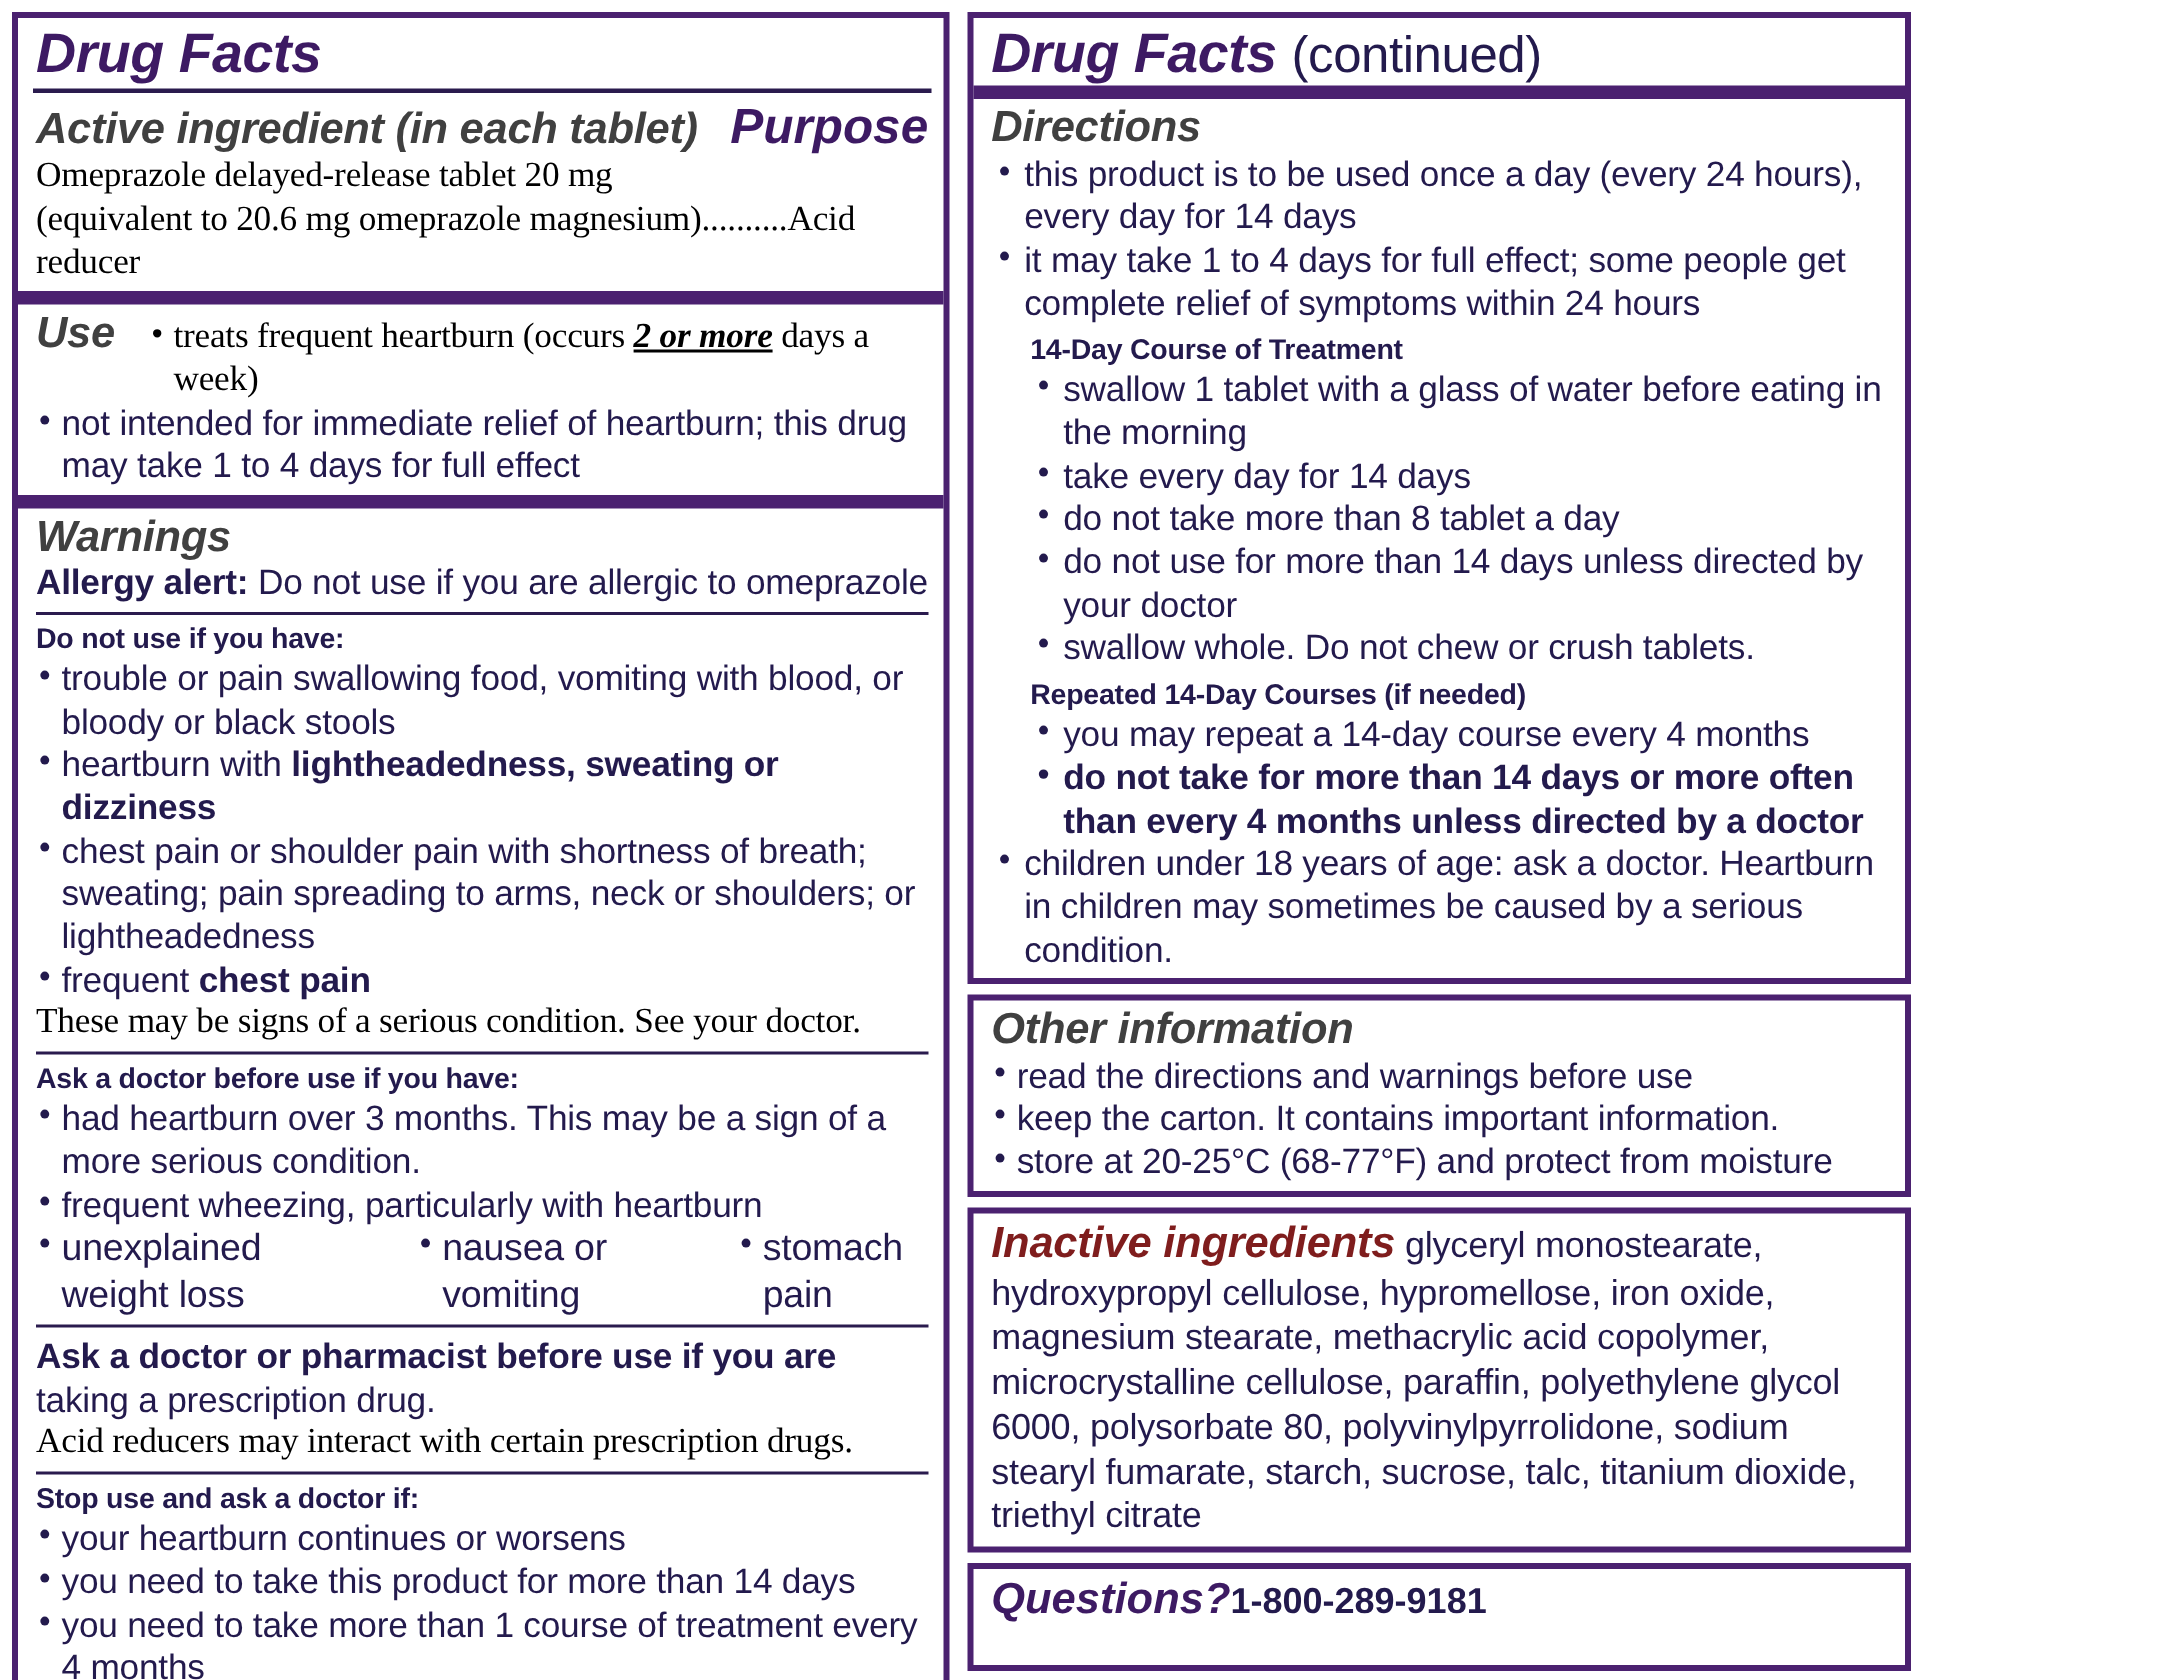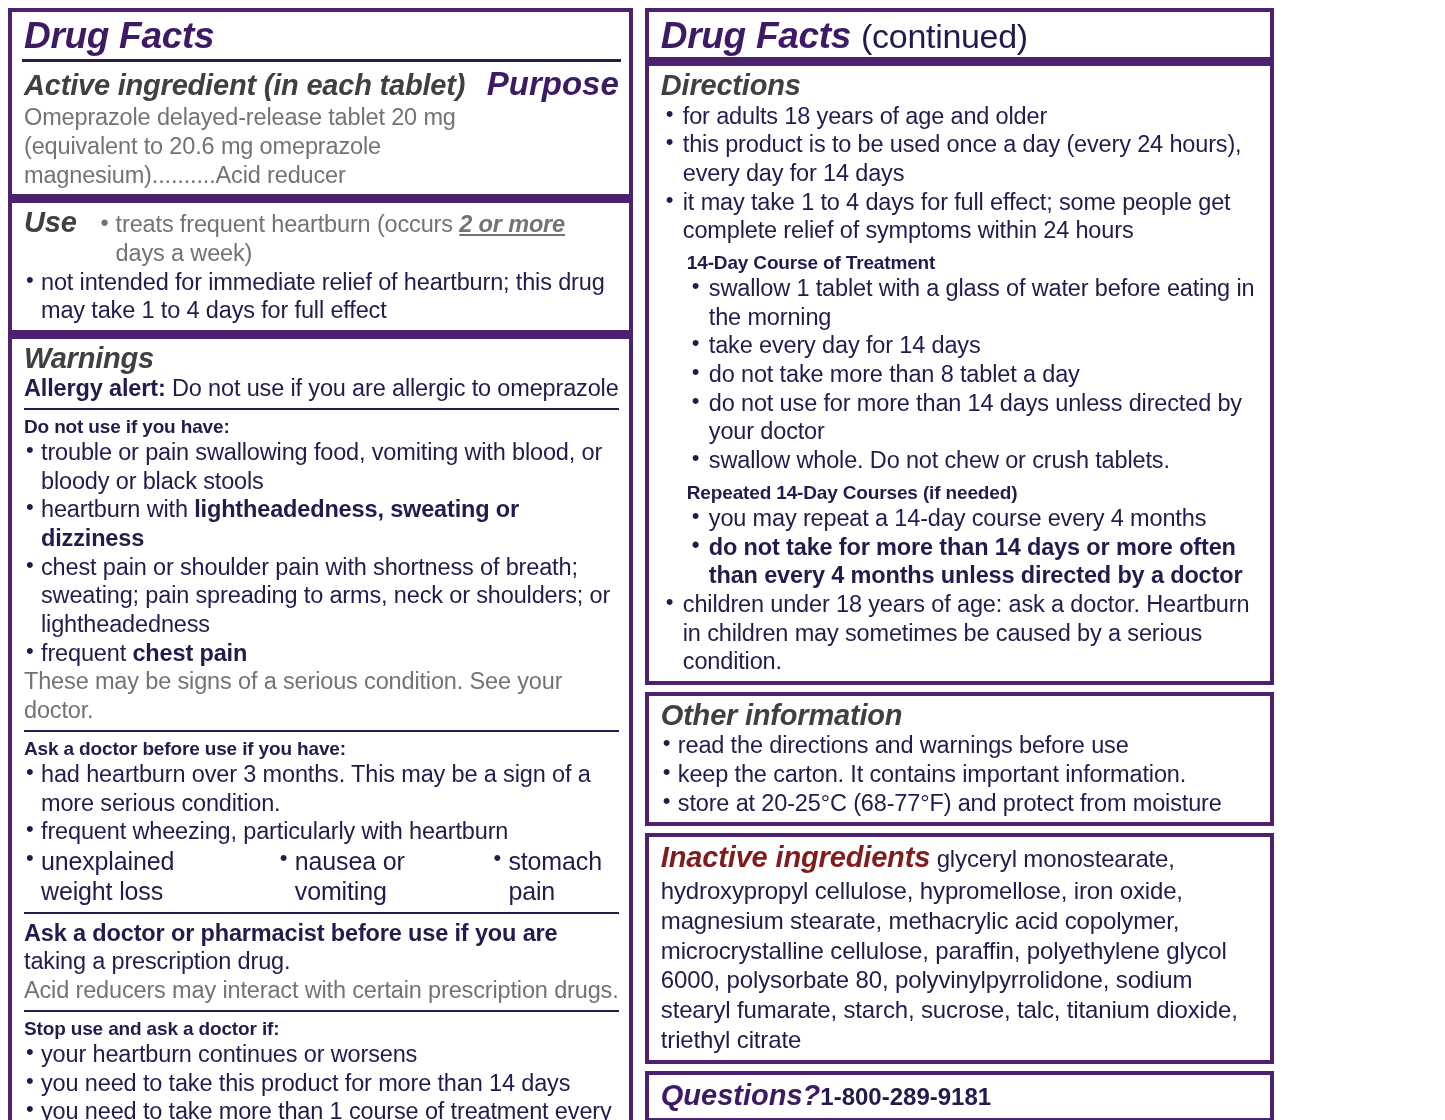--- a/index.html
+++ b/index.html
@@ -78,22 +78,23 @@
   }
   .sec-head-row {
     display: flex;
     justify-content: space-between;
     align-items: baseline;
   }
 
   .body-txt {
     font-size: 23.5px;
     line-height: 1.22;
-    color: #737373;
-    letter-spacing: -0.15px;
+    color: #000000;
+    letter-spacing: -0.15px;
+    font-family: Liberation Serif, serif;
   }
   .u-bi { font-weight: bold; font-style: italic; text-decoration: underline; }
 
   .sub-head {
     font-size: 19px;
     font-weight: bold;
     color: #231a4d;
     line-height: 1.22;
     letter-spacing: -0.15px;
   }
@@ -283,21 +284,20 @@
       <div class="dfacts">
         <span>Drug Facts</span>
         <span class="cont">(continued)</span>
       </div>
 
       <div class="band"></div>
 
       <div class="pad">
         <div class="sec-head">Directions</div>
         <ul class="bl wide">
-          <li>for adults 18 years of age and older</li>
           <li>this product is to be used once a day (every 24 hours), every day for 14 days</li>
           <li>it may take 1 to 4 days for full effect; some people get complete relief of symptoms within 24 hours</li>
         </ul>
 
         <div class="sub-head" style="margin-left:26px;margin-top:6px;">14-Day Course of Treatment</div>
         <ul class="bl wide indent">
           <li>swallow 1 tablet with a glass of water before eating in the morning</li>
           <li>take every day for 14 days</li>
           <li>do not take more than 8 tablet a day</li>
           <li>do not use for more than 14 days unless directed by your doctor</li>

